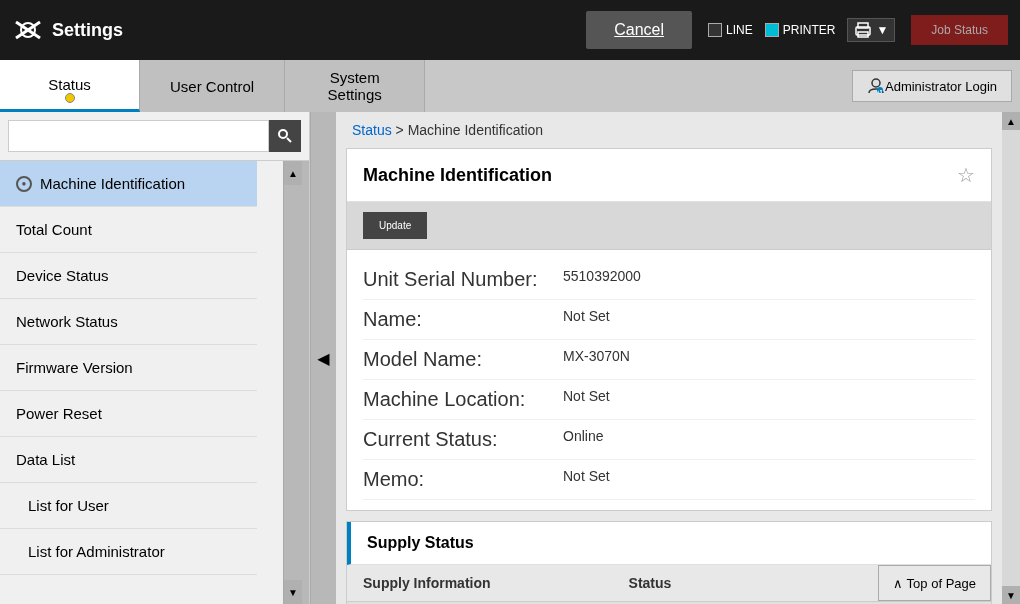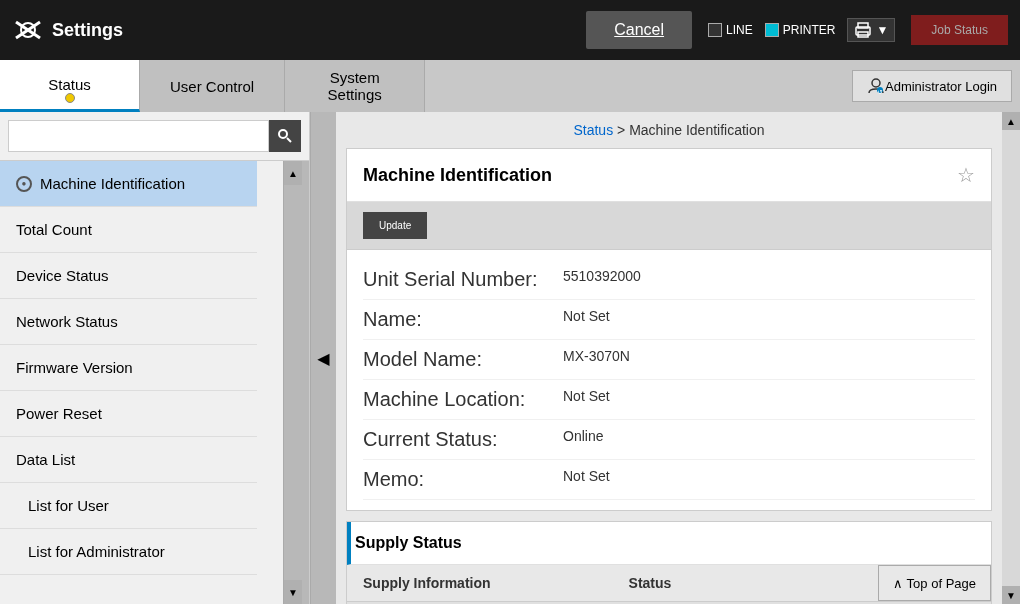--- a/index.html
+++ b/index.html
@@ -201,21 +201,20 @@
       flex: 1;
       background: #e8e8e8;
       overflow-y: auto;
       padding: 0;
       position: relative;
     }
     .breadcrumb {
       padding: 10px 16px;
       font-size: 14px;
       color: #333;
-      text-align: center;
     }
     .breadcrumb a {
       color: #0066cc;
       text-decoration: none;
     }
     .content-panel {
       margin: 0 10px 10px 10px;
       background: white;
       border: 1px solid #ccc;
     }
@@ -268,21 +267,21 @@
       font-size: 14px;
     }
 
     .supply-panel {
       margin: 0 10px 10px 10px;
       background: white;
       border: 1px solid #ccc;
     }
     .supply-header {
       background: white;
-      padding: 12px 4px;
+      padding: 12px 16px;
       font-size: 16px;
       font-weight: bold;
       border-left: 4px solid #0080c0;
       border-bottom: 1px solid #e0e0e0;
     }
     .supply-table-header {
       display: flex;
       background: #e8e8e8;
       border-bottom: 1px solid #ccc;
     }

